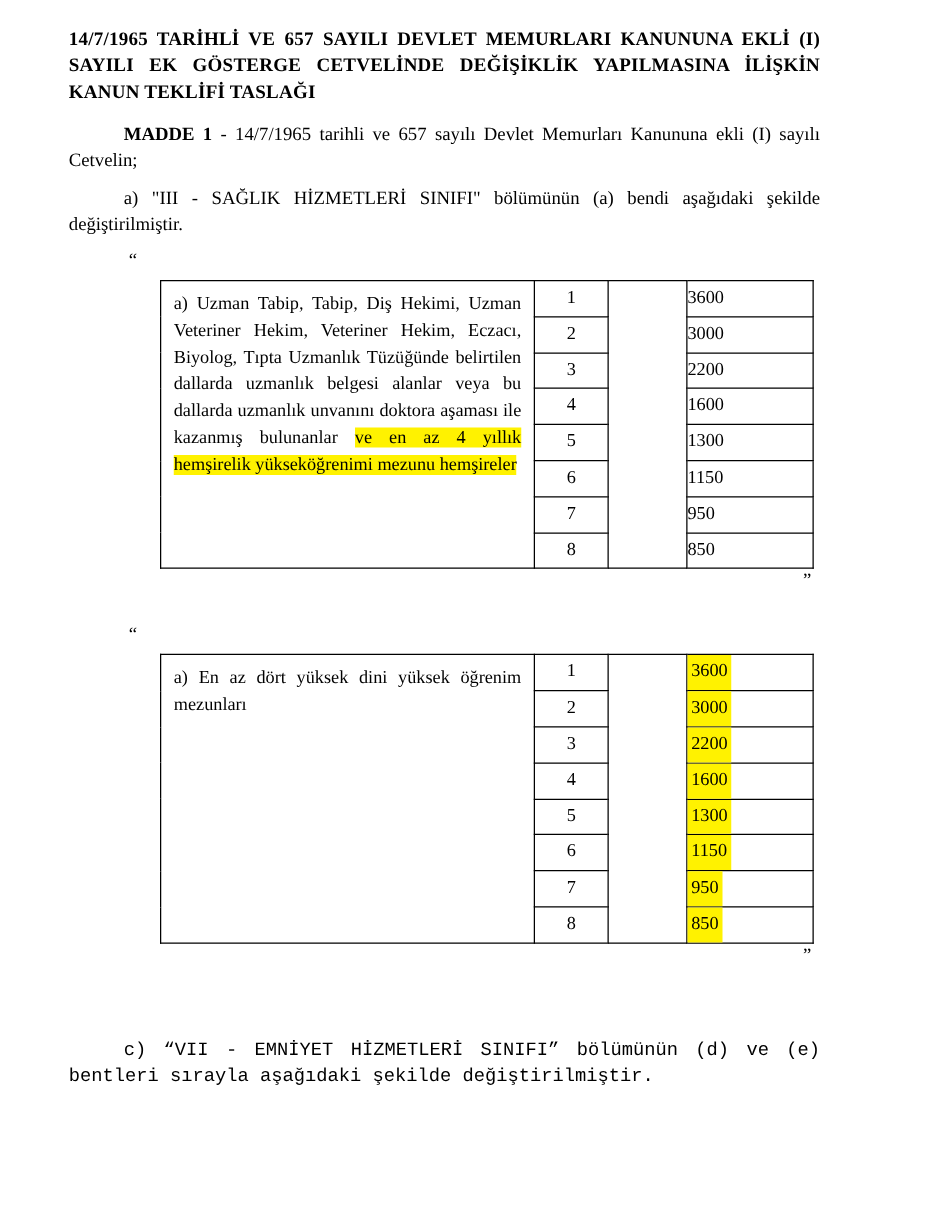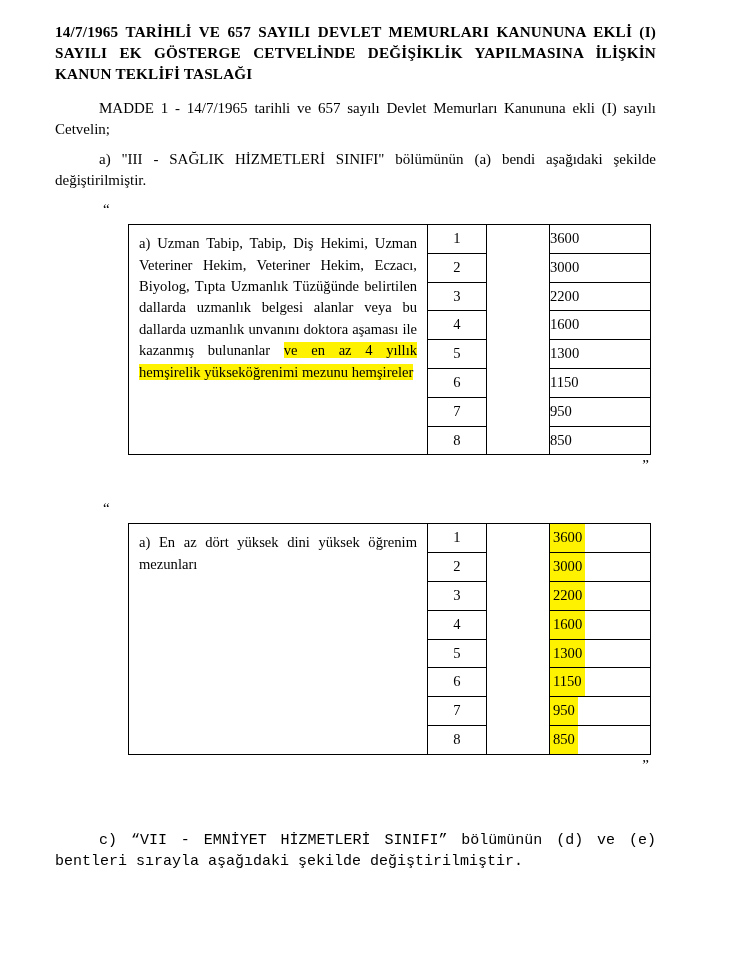--- a/index.html
+++ b/index.html
@@ -35,21 +35,21 @@
     font-size: 15px;
     line-height: 1.42;
     text-align: justify;
     margin: 0 0 8px 0;
   }
   .para .indent {
     display: inline-block;
     width: 44px;
   }
   .para b {
-    font-weight: normal;
+    font-weight: bold;
   }
   .quote-open {
     font-size: 15px;
     margin: 10px 0 2px 48px;
     letter-spacing: 1px;
   }
   .quote-close {
     font-size: 15px;
     text-align: right;
     margin: 2px 6px 0 0;

